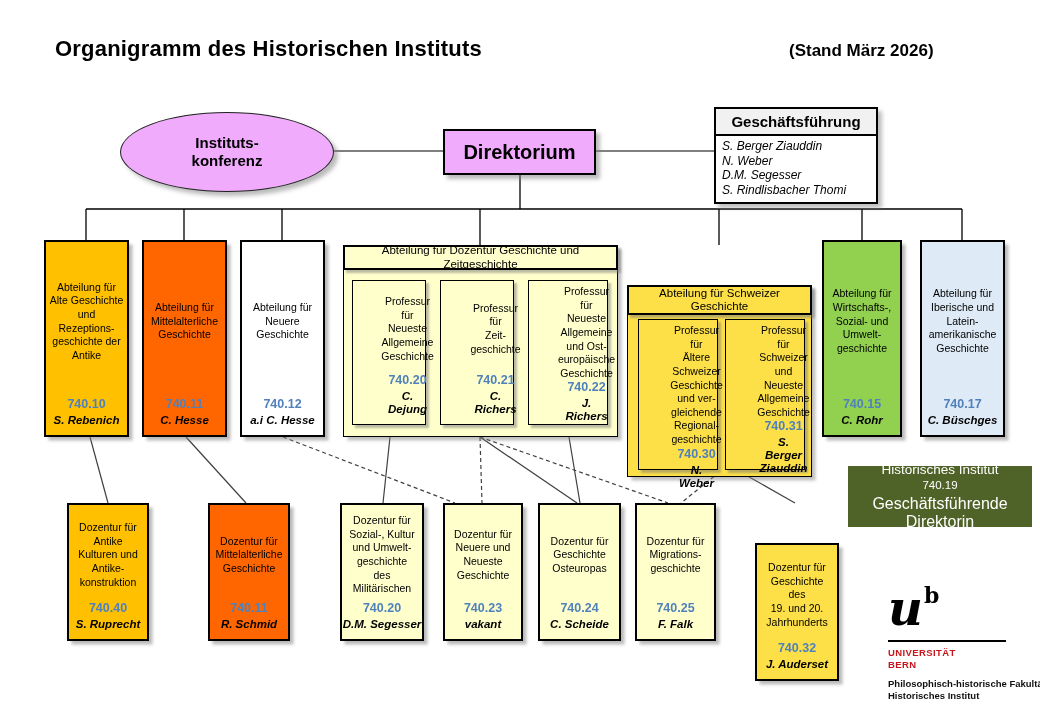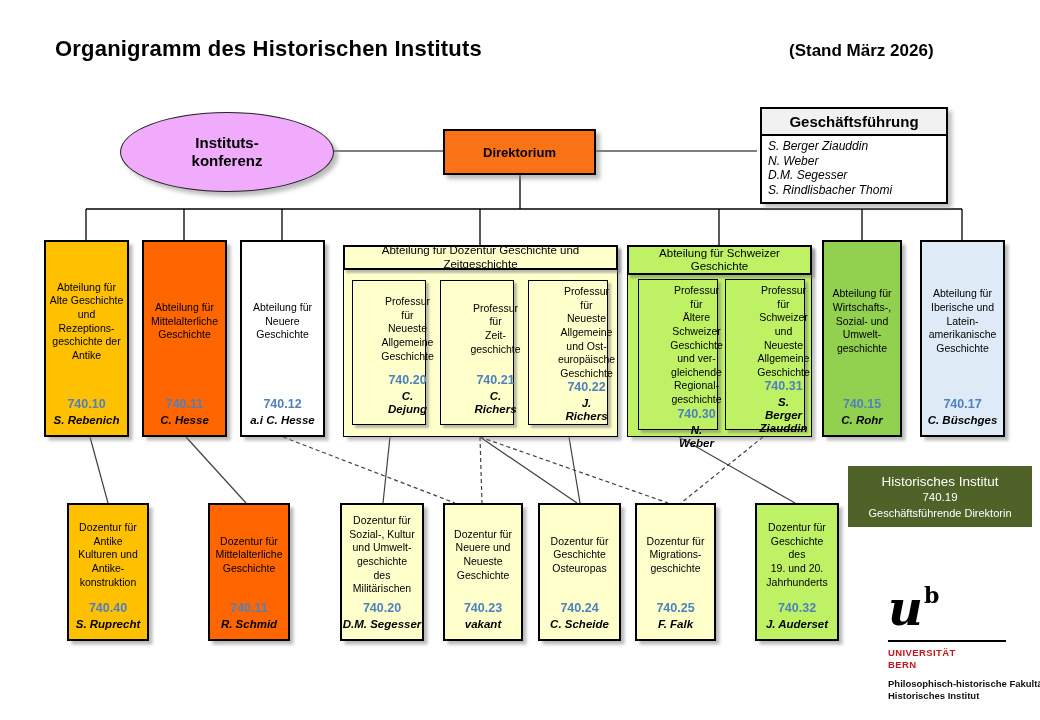--- a/index.html
+++ b/index.html
@@ -10,25 +10,25 @@
   .wires{position:absolute;left:0;top:0;pointer-events:none;}
   .page-title{position:absolute;left:55px;top:36px;font-size:22px;font-weight:bold;letter-spacing:.2px;}
   .date-note{position:absolute;left:789px;top:41px;font-size:17px;font-weight:bold;}
   .ellipse{
     position:absolute;left:120px;top:112px;width:214px;height:80px;border-radius:50%;
     background:#f0abfc;border:1.5px solid #222;display:flex;align-items:center;justify-content:center;
     font-weight:bold;font-size:15px;text-align:center;white-space:pre-line;line-height:1.2;
     box-shadow:4px 4px 4px rgba(130,130,130,.55);box-sizing:border-box;
   }
   .dir-box{
-    position:absolute;left:443px;top:129px;width:153px;height:46px;background:#f97316;
+    position:absolute;left:443px;top:129px;width:153px;height:46px;background:#f0abfc;
     border:2.5px solid #000;display:flex;align-items:center;justify-content:center;
-    font-weight:bold;font-size:13px;box-shadow:4px 4px 4px rgba(130,130,130,.55);box-sizing:border-box;
-  }
-  .gf-box{position:absolute;left:760px;top:107px;width:188px;box-shadow:4px 4px 4px rgba(130,130,130,.5);}
+    font-weight:bold;font-size:20px;box-shadow:4px 4px 4px rgba(130,130,130,.55);box-sizing:border-box;
+  }
+  .gf-box{position:absolute;left:714px;top:107px;width:164px;box-shadow:4px 4px 4px rgba(130,130,130,.5);}
   .gf-head{
     background:#f1f1f1;border:2.5px solid #000;height:29px;display:flex;align-items:center;justify-content:center;
     font-weight:bold;font-size:15px;box-sizing:border-box;
   }
   .gf-body{background:#fff;border:2px solid #000;border-top:none;padding:3px 6px 4px;box-sizing:border-box;}
   .gf-body div{font-style:italic;font-size:12px;line-height:1.22;white-space:nowrap;}
   .card{
     position:absolute;display:flex;flex-direction:column;align-items:center;text-align:center;
     border:2px solid #000;box-shadow:3.5px 3.5px 3px rgba(130,130,130,.55);box-sizing:border-box;
   }
@@ -37,36 +37,36 @@
     white-space:pre-line;font-size:10.5px;line-height:1.3;padding:4px 1px 0;width:100%;box-sizing:border-box;
   }
   .card .num{font-size:12.5px;font-weight:bold;color:#4F81BD;margin:0 0 3px;}
   .card .who{font-size:11.5px;font-weight:bold;font-style:italic;margin:0 0 8px;white-space:pre-line;line-height:1.12;}
   .inner{border-width:1.5px;box-shadow:2.5px 2.5px 2px rgba(120,120,120,.5);padding-left:37px;}
   .inner .lbl{font-size:10.5px;}
   .c-yellow{background:#FFC000;}
   .c-orange{background:#FF6600;}
   .c-white{background:#FFFFFF;}
   .c-paleyellow{background:#FFFFCC;}
-  .c-lightgreen{background:#bef264;}
+  .c-lightgreen{background:#fde047;margin-top:40px;}
   .c-green{background:#92D050;}
   .c-lightblue{background:#DEEAF6;}
   .group{position:absolute;border:1.5px solid #000;box-shadow:3.5px 3.5px 3px rgba(130,130,130,.5);box-sizing:border-box;}
   .group-header{
     position:absolute;border:2.5px solid #000;display:flex;align-items:center;justify-content:center;
     font-size:11.5px;text-align:center;white-space:pre-line;line-height:1.15;
     box-shadow:3px 3px 2px rgba(120,120,120,.5);box-sizing:border-box;
   }
   .inst-box{
     position:absolute;left:848px;top:466px;width:184px;height:61px;background:#4F6228;color:#fff;
     display:flex;flex-direction:column;align-items:center;justify-content:center;text-align:center;
   }
   .inst-box .l1{font-size:13.5px;margin-bottom:2px;}
   .inst-box .l2{font-size:11.5px;margin-bottom:4px;}
-  .inst-box .l3{font-size:11px;}
+  .inst-box .l3{font-size:16px;}
   .logo{position:absolute;left:888px;top:584px;width:160px;}
   .logo-mark{font-family:"DejaVu Serif",serif;font-style:italic;font-weight:bold;font-size:48px;line-height:1;color:#000;}
   .logo-mark .sup{font-size:22px;position:relative;top:-22px;left:1px;font-style:normal;font-weight:bold;}
   .logo-rule{width:118px;border-top:2px solid #000;margin:8px 0 5px;}
   .logo-red{color:#C5161D;font-size:9.5px;font-weight:bold;letter-spacing:.4px;line-height:1.25;}
   .logo-black{color:#111;font-size:9.5px;font-weight:bold;line-height:1.3;}
   .logo-gap{height:7px;}
 </style>
 </head>
 <body>

